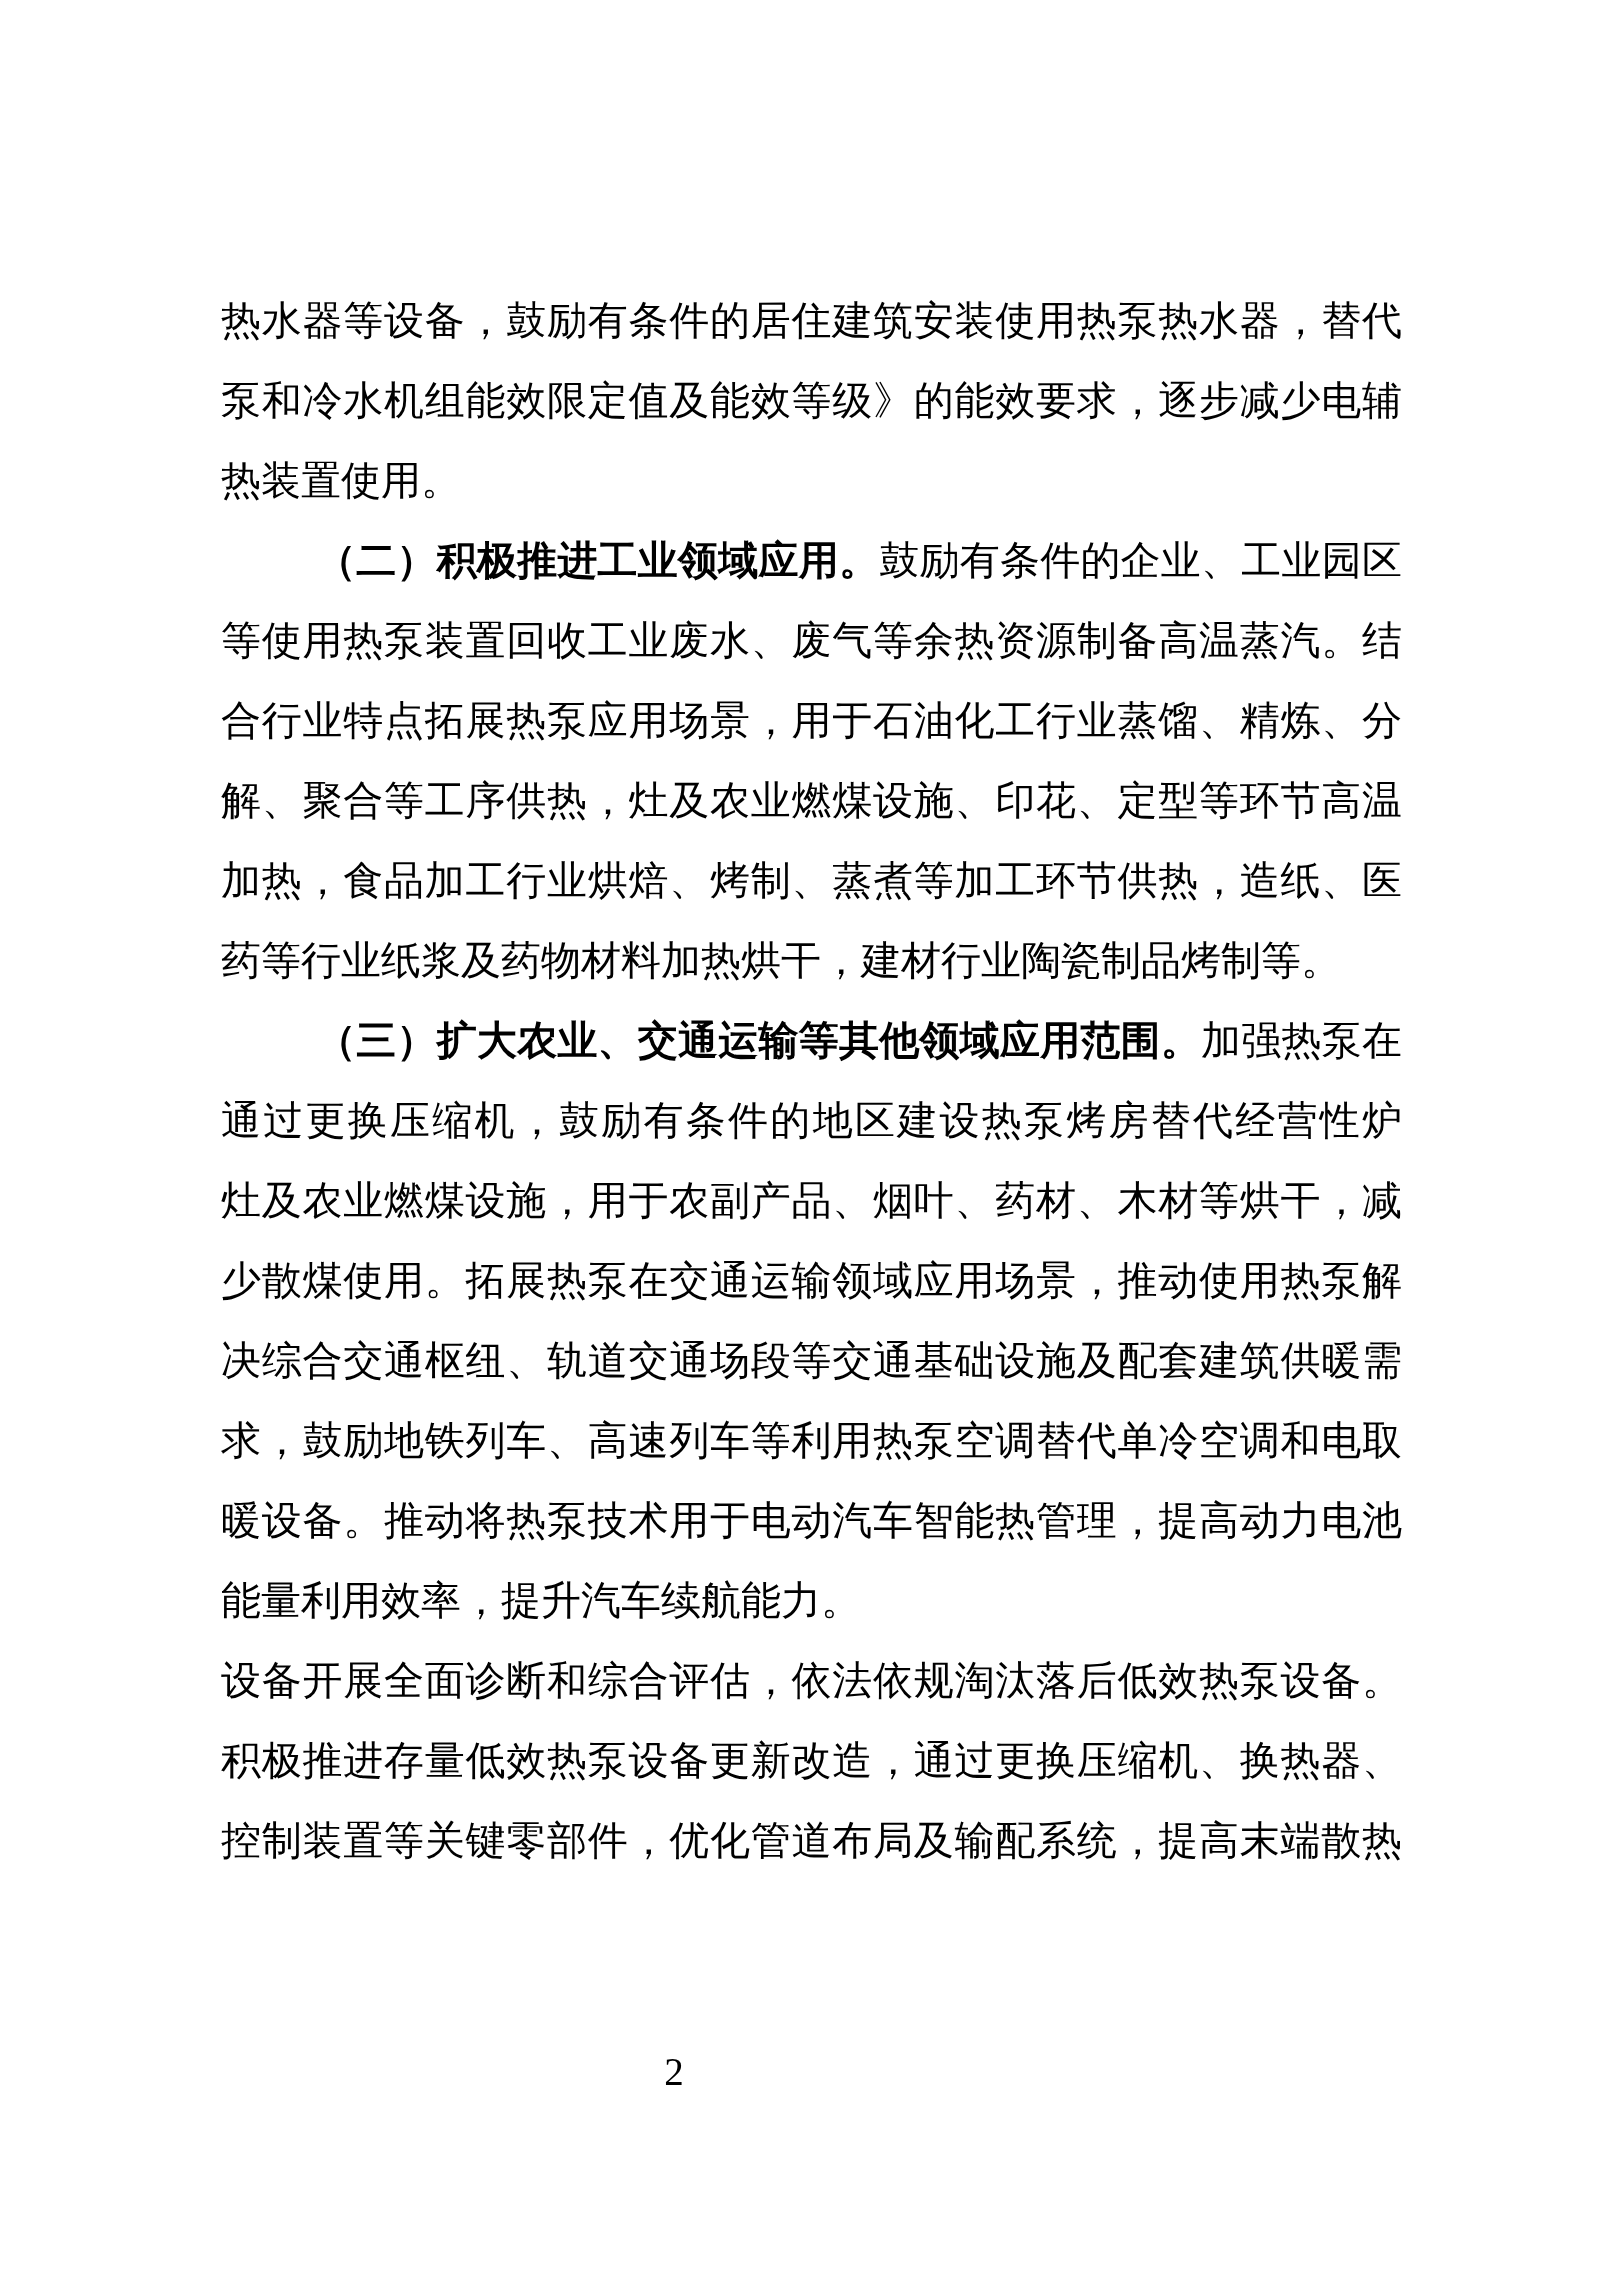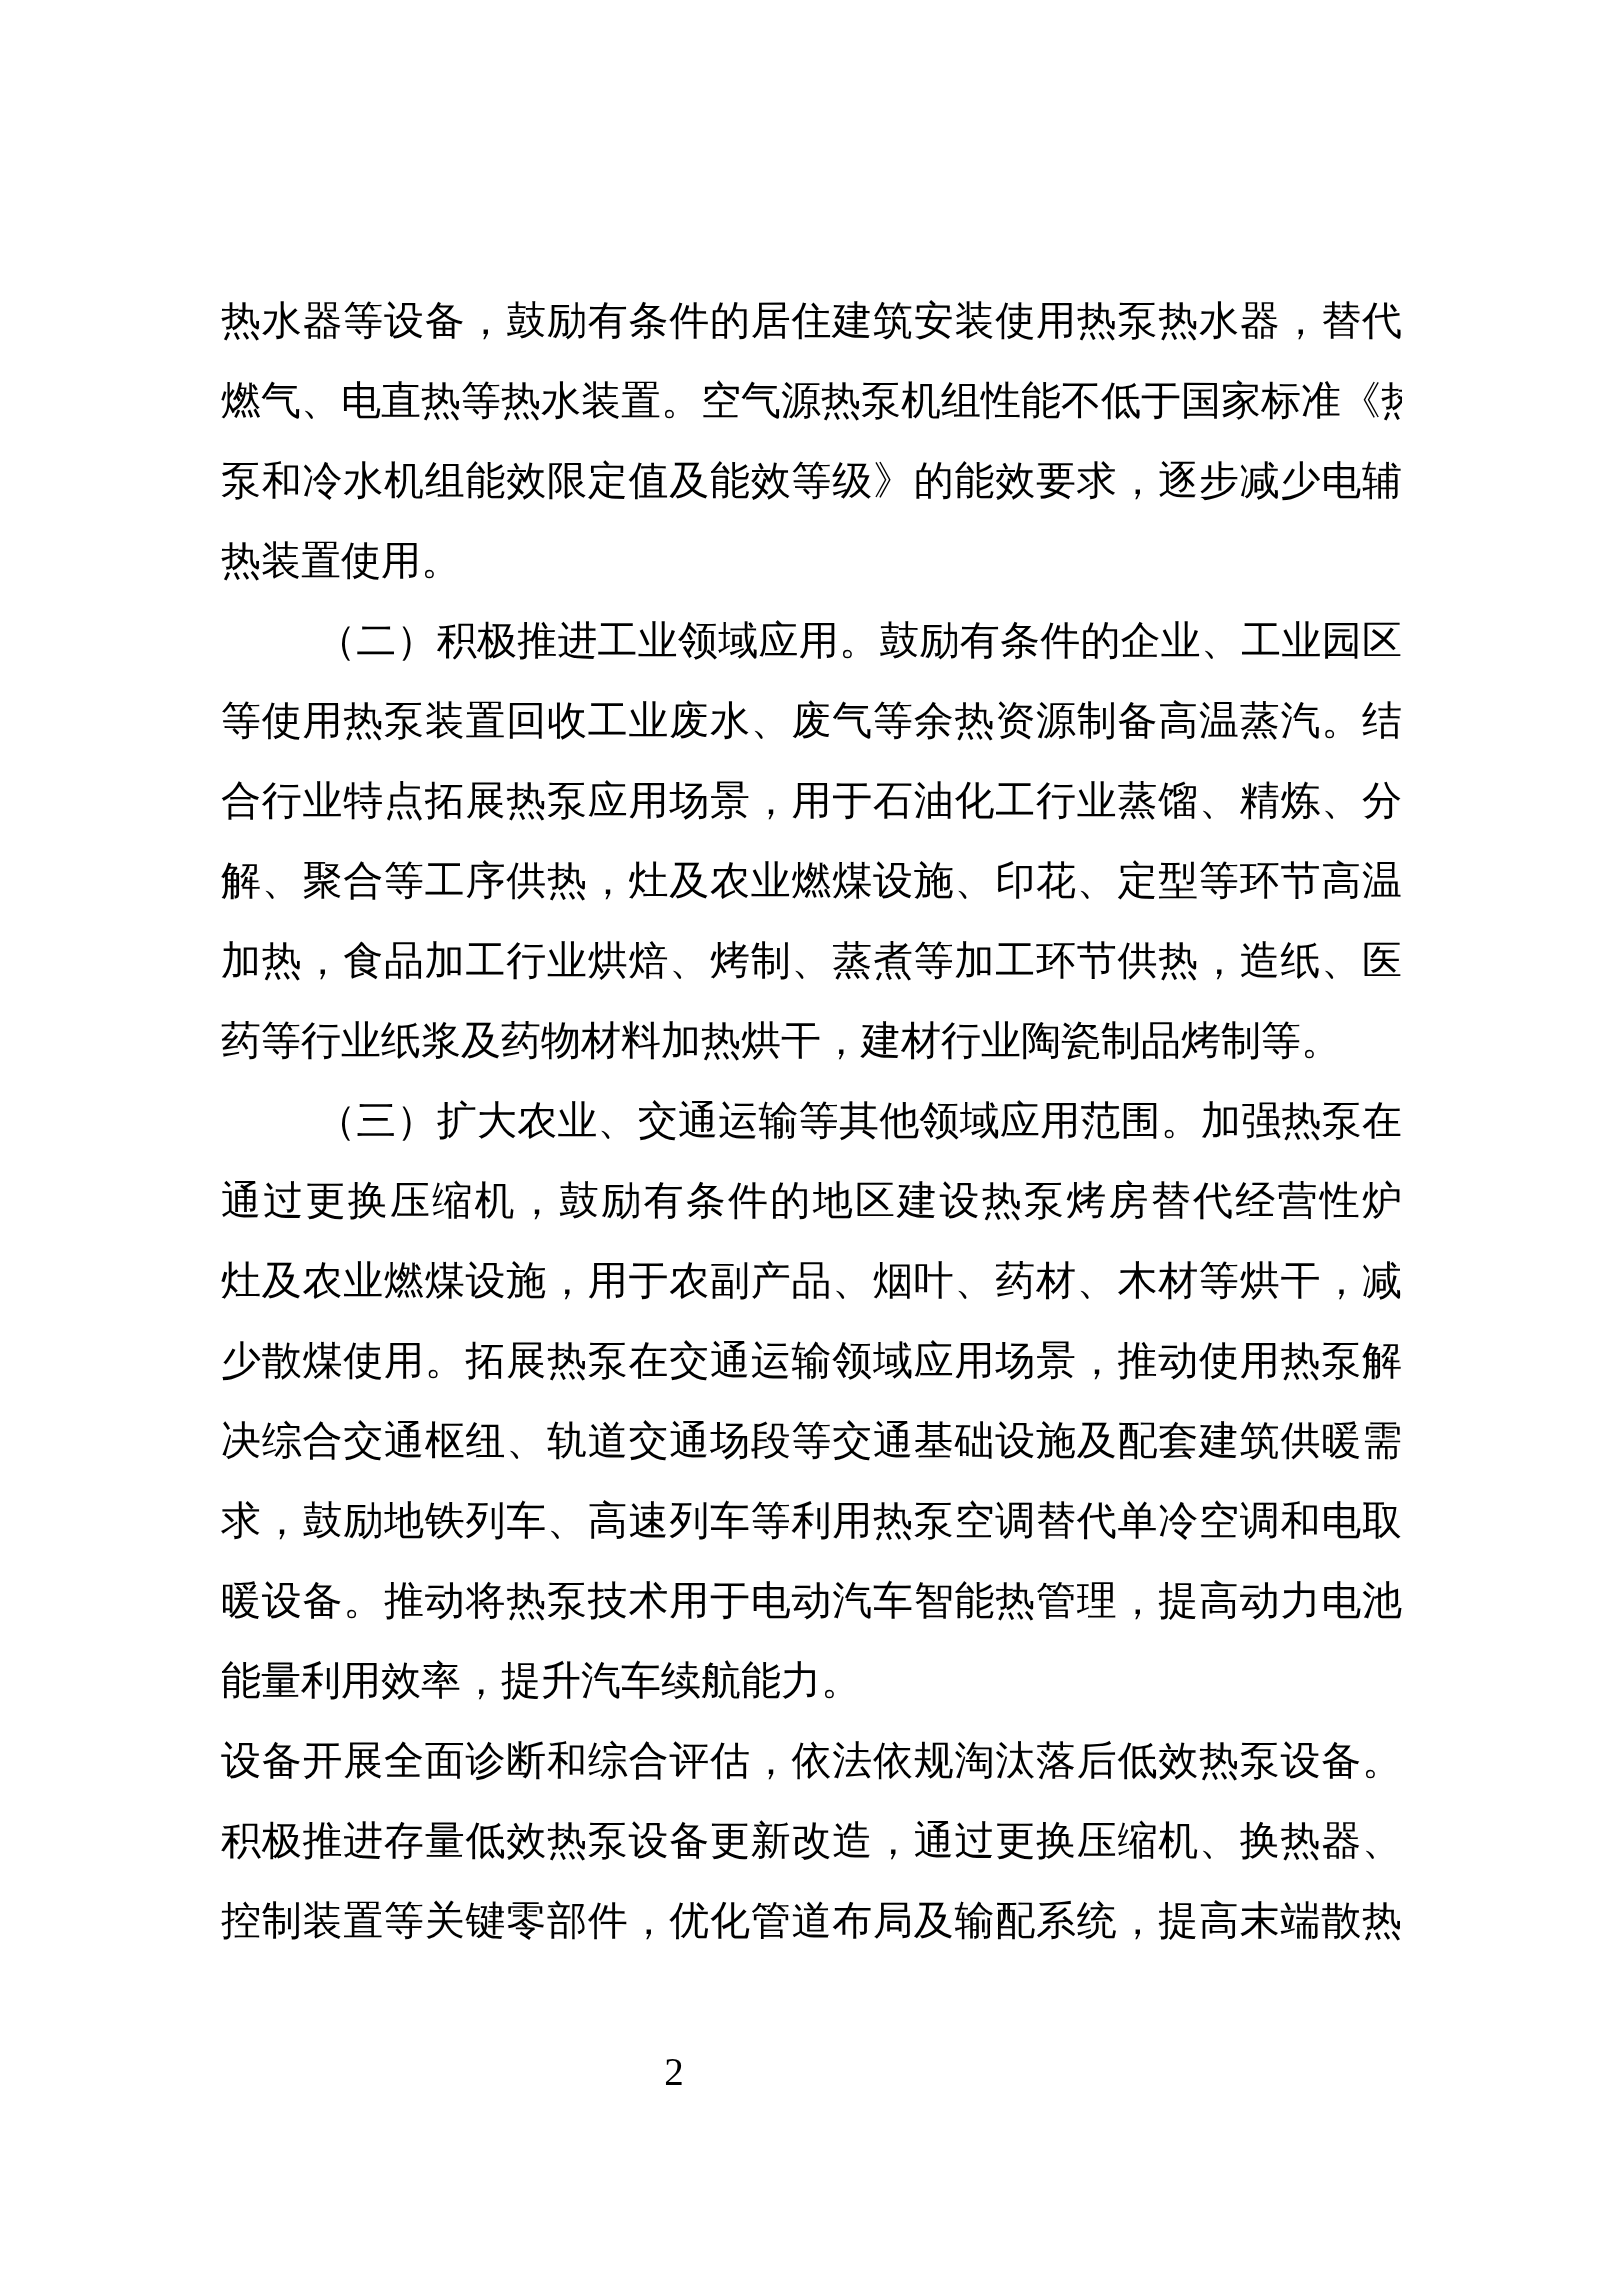--- a/index.html
+++ b/index.html
@@ -38,41 +38,40 @@
     overflow: hidden;
   }
   .line.end {
     text-align: center;
     text-align-last: left;
   }
   .line.indent {
     padding-left: 95px;
   }
   .hd {
-    font-weight: normal;
+    font-weight: bold;
   }
   .page-number {
     position: absolute;
     left: 0;
     right: 0;
     top: 2050px;
     height: 43px;
     line-height: 43px;
     text-align: center;
     font-size: 39px;
     color: #000000;
   }
 </style>
 </head>
 <body>
 
 <div class="page">
   <div class="text-block">
     <div class="line"><span class="hd"></span><span>热水器等设备，鼓励有条件的居住建筑安装使用热泵热水器，替代</span></div>
-    <div class="line"><span class="hd"></span><span>燃气、电直热等热水装置。空气源热泵机组性能不低于国家标准《热</span></div>
     <div class="line"><span class="hd"></span><span>泵和冷水机组能效限定值及能效等级》的能效要求，逐步减少电辅</span></div>
     <div class="line end"><span class="hd"></span><span>热装置使用。</span></div>
     <div class="line indent"><span class="hd">（二）积极推进工业领域应用。</span><span>鼓励有条件的企业、工业园区</span></div>
     <div class="line"><span class="hd"></span><span>等使用热泵装置回收工业废水、废气等余热资源制备高温蒸汽。结</span></div>
     <div class="line"><span class="hd"></span><span>合行业特点拓展热泵应用场景，用于石油化工行业蒸馏、精炼、分</span></div>
     <div class="line"><span class="hd"></span><span>解、聚合等工序供热，灶及农业燃煤设施、印花、定型等环节高温</span></div>
     <div class="line"><span class="hd"></span><span>加热，食品加工行业烘焙、烤制、蒸煮等加工环节供热，造纸、医</span></div>
     <div class="line end"><span class="hd"></span><span>药等行业纸浆及药物材料加热烘干，建材行业陶瓷制品烤制等。</span></div>
     <div class="line indent"><span class="hd">（三）扩大农业、交通运输等其他领域应用范围。</span><span>加强热泵在</span></div>
     <div class="line"><span class="hd"></span><span>通过更换压缩机，鼓励有条件的地区建设热泵烤房替代经营性炉</span></div>

